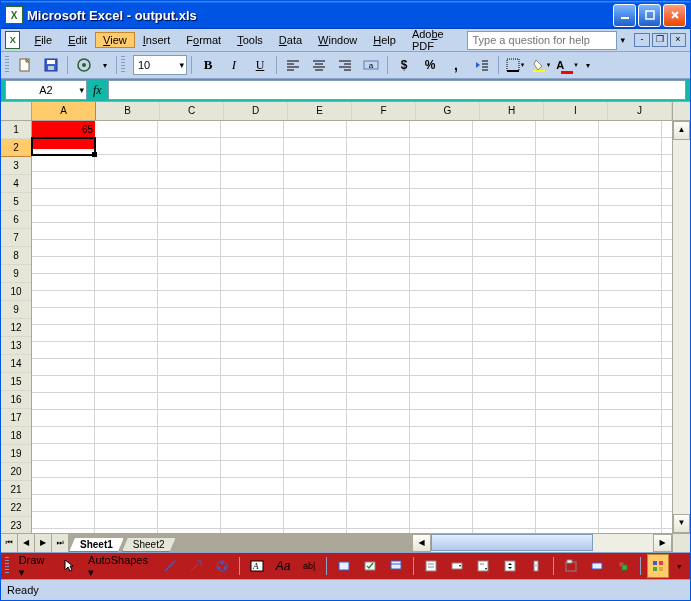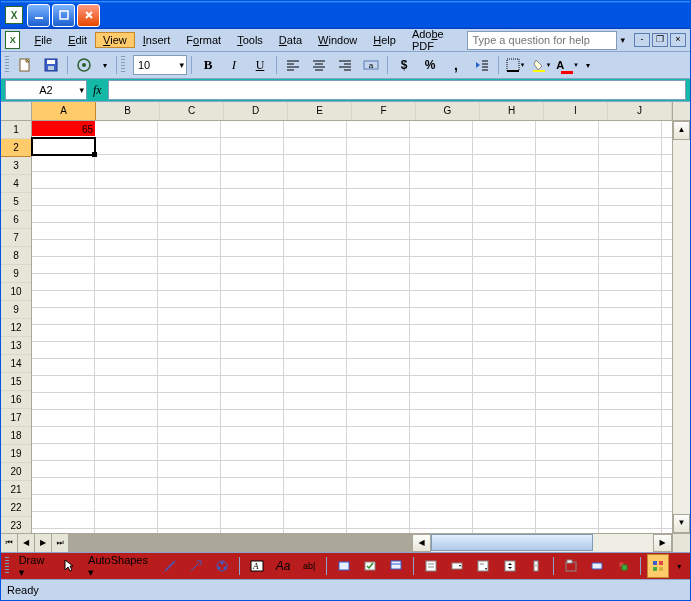--- a/index.html
+++ b/index.html
@@ -34,21 +34,21 @@
   .grid-area{flex:1;display:flex;background:#fff;overflow:hidden;position:relative;}
   .rownums{width:30px;background:#e6e6d8;border-right:1px solid #aca899;}
   .selectall{height:18px;background:#e6e6d8;border-bottom:1px solid #aca899;border-right:1px solid #aca899;}
   .rownum{height:17px;border-bottom:1px solid #d8d8c8;text-align:center;font-size:10px;line-height:17px;color:#000;}
   .rownum.sel{background:#ffcb6b;border-bottom:1px solid #c6862e;}
   .colheads{height:18px;display:flex;background:#e6e6d8;border-bottom:1px solid #aca899;}
   .colhead{width:63px;border-right:1px solid #d8d8c8;text-align:center;font-size:10px;line-height:18px;}
   .colhead.sel{background:#ffcb6b;border-right:1px solid #c6862e;}
   .cells{position:relative;flex:1;background:#fff;}
   .gridlines{position:absolute;inset:0;background-image:linear-gradient(to right,#d4d4d4 1px,transparent 1px),linear-gradient(to bottom,#d4d4d4 1px,transparent 1px);background-size:63px 17px;background-position:-1px -1px;}
-  .cell{position:absolute;height:15px;width:63px;box-sizing:border-box;font-size:10px;line-height:17px;padding:0 2px;text-align:right;}
+  .cell{position:absolute;height:28px;width:63px;box-sizing:border-box;font-size:10px;line-height:17px;padding:0 2px;text-align:right;}
   .cell.A1{left:0;top:0;background:#ff0000;color:#000;}
   .sel-border{position:absolute;border:2px solid #000;box-sizing:border-box;pointer-events:none;}
   .sel-handle{position:absolute;width:5px;height:5px;background:#000;}
   .vscroll{width:17px;background:#e6e6d8;border-left:1px solid #aca899;display:flex;flex-direction:column;}
   .scroll-btn{height:17px;background:linear-gradient(#fdfdfb,#e6e6d8);border:1px solid #aca899;font-size:8px;text-align:center;line-height:15px;}
   .scroll-track{flex:1;background:#eeeee4;}
   .tabs-row{height:18px;display:flex;align-items:stretch;background:#e6e6d8;border-top:1px solid #aca899;}
   .tab-nav{display:flex;}
   .tab-nav-btn{width:16px;border-right:1px solid #aca899;text-align:center;font-size:8px;line-height:18px;}
   .sheet-tabs{display:flex;align-items:flex-end;background:#aca899;padding-left:0;}
@@ -65,20 +65,21 @@
   svg{display:block;}
   .active-orange{border:1px solid #c6862e !important;background:#ffcb6b !important;}
 </style>
 </head>
 <body>
 
 <div class="window">
 
   <div class="titlebar">
     <div class="app-icon">X</div>
+    <div class="title">Microsoft Excel - output.xls</div>
     <div class="win-btns">
       <div class="win-btn min">
         <svg width="10" height="10">
             <rect x="1" y="7" width="8" height="2" fill="#fff"></rect>
           </svg>
       </div>
       <div class="win-btn max">
         <svg width="10" height="10">
             <rect x="1" y="1" width="8" height="8" fill="none" stroke="#fff" stroke-width="1.5"></rect>
           </svg>
@@ -294,20 +295,24 @@
     </div>
   </div>
 
   <div class="tabs-row">
     <div class="tab-nav">
       <div class="tab-nav-btn">⏮</div>
       <div class="tab-nav-btn">◀</div>
       <div class="tab-nav-btn">▶</div>
       <div class="tab-nav-btn">⏭</div>
     </div>
+    <div class="sheet-tabs">
+      <div class="sheet-tab active">Sheet1</div>
+      <div class="sheet-tab inactive">Sheet2</div>
+    </div>
     <div class="tabs-spacer"></div>
     <div class="hscroll">
       <div class="scroll-btn" style="width:17px;height:auto;">◀</div>
       <div class="scroll-track" style="display:flex;align-items:stretch;">
           <div class="thumb"></div>
         </div>
       <div class="scroll-btn" style="width:17px;height:auto;">▶</div>
     </div>
     <div style="width:17px;background:#e6e6d8;border-left:1px solid #aca899;"></div>
   </div>

